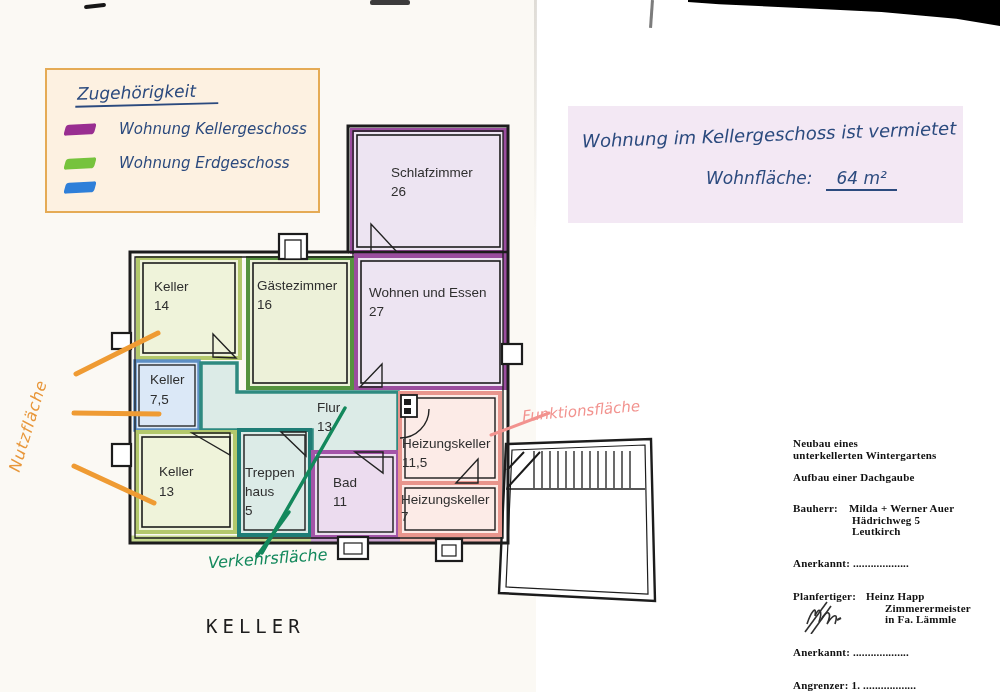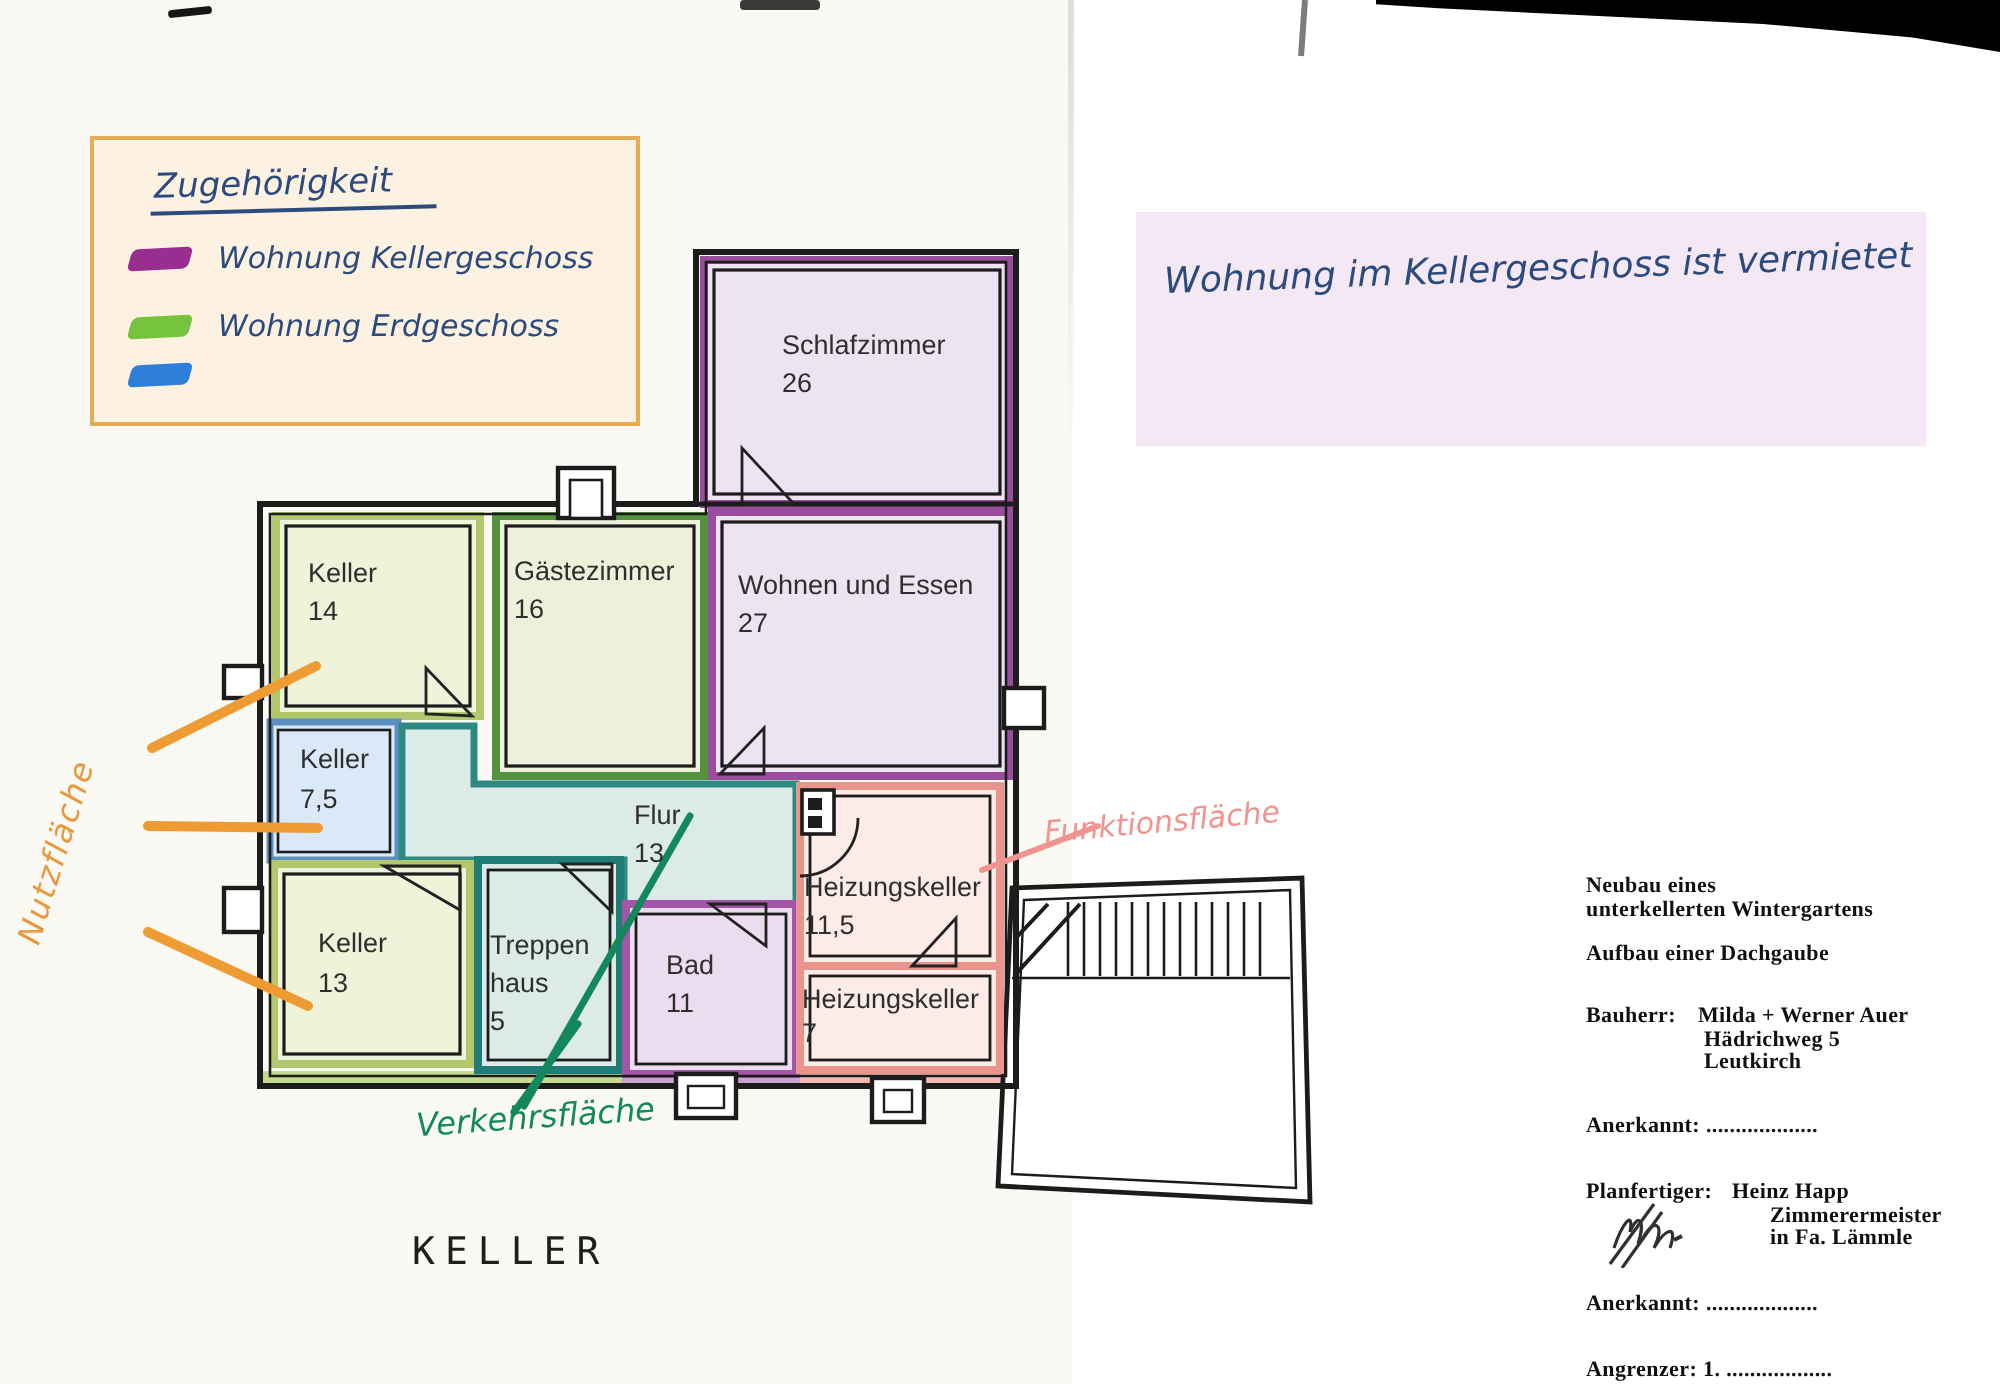--- a/index.html
+++ b/index.html
@@ -7,21 +7,21 @@
        font-family:"Liberation Sans",sans-serif;}
   .abs{position:absolute;}
   .hw{font-family:"DejaVu Sans",sans-serif;font-style:italic;color:#2b4a7e;}
   .mono{font-family:Liberation Serif, serif;font-weight:bold;
         color:#101010;font-size:11px;letter-spacing:.2px;white-space:nowrap;}
   
   .legend{left:45px;top:68px;width:275px;height:145px;background:#fdf1e1;
           border:2px solid #e5ab55;box-sizing:border-box;}
   .legend-title{position:absolute;left:28px;top:12px;font-size:17px;
                 border-bottom:2px solid #2b4a7e;padding:0 22px 2px 2px;transform:rotate(-1.5deg);}
-  .legend-row{position:absolute;left:18px;display:flex;align-items:center;gap:14px;}
+  .legend-row{position:absolute;left:18px;display:flex;align-items:center;gap:24px;}
   .swatch{width:30px;height:11px;border-radius:3px;transform:skewX(-18deg) rotate(-3deg);}
   .legend-label{font-size:15px;white-space:nowrap;}
   
   .note{left:568px;top:106px;width:395px;height:117px;background:#f3e8f4;}
   .note-line1{position:absolute;left:14px;top:18px;font-size:18px;transform:rotate(-2deg);white-space:nowrap;}
   .note-line2{position:absolute;left:138px;top:62px;font-size:17px;white-space:nowrap;}
   .note-value{border-bottom:2.5px solid #2b4a7e;padding:0 10px 1px 10px;margin-left:14px;}
   
   .ann{white-space:nowrap;font-style:italic;}
   
@@ -191,20 +191,23 @@
     <span class="swatch" style="background:#76c33d;"></span>
     <span class="hw legend-label">Wohnung Erdgeschoss</span>
   </div>
   <div class="legend-row" style="top:112px;">
     <span class="swatch" style="background:#2e7fd9;"></span>
   </div>
 </div>
 
 <div class="abs note">
   <div class="hw note-line1">Wohnung im Kellergeschoss ist vermietet</div>
+  <div class="hw note-line2">
+    <span>Wohnfläche:</span><span class="note-value">64 m²</span>
+  </div>
 </div>
 
 <div class="abs hw ann" style="left:14px;top:462px;width:150px;font-size:16px;color:#e8973a;letter-spacing:1px;
             transform:rotate(-73deg);transform-origin:0 50%;">Nutzfläche</div>
 <div class="abs hw ann" style="left:522px;top:402px;font-size:15px;color:#f2938f;transform:rotate(-5deg);">Funktionsfläche</div>
 <div class="abs hw ann" style="left:208px;top:549px;font-size:16px;color:#13885c;transform:rotate(-4deg);">Verkehrsfläche</div>
 <div class="abs" style="left:206px;top:615px;font-family:'DejaVu Sans Mono',monospace;font-size:19px;
             letter-spacing:5px;color:#1e1e1e;">KELLER</div>
 
 <div class="abs mono tb" style="top:437px;">Neubau eines</div>

